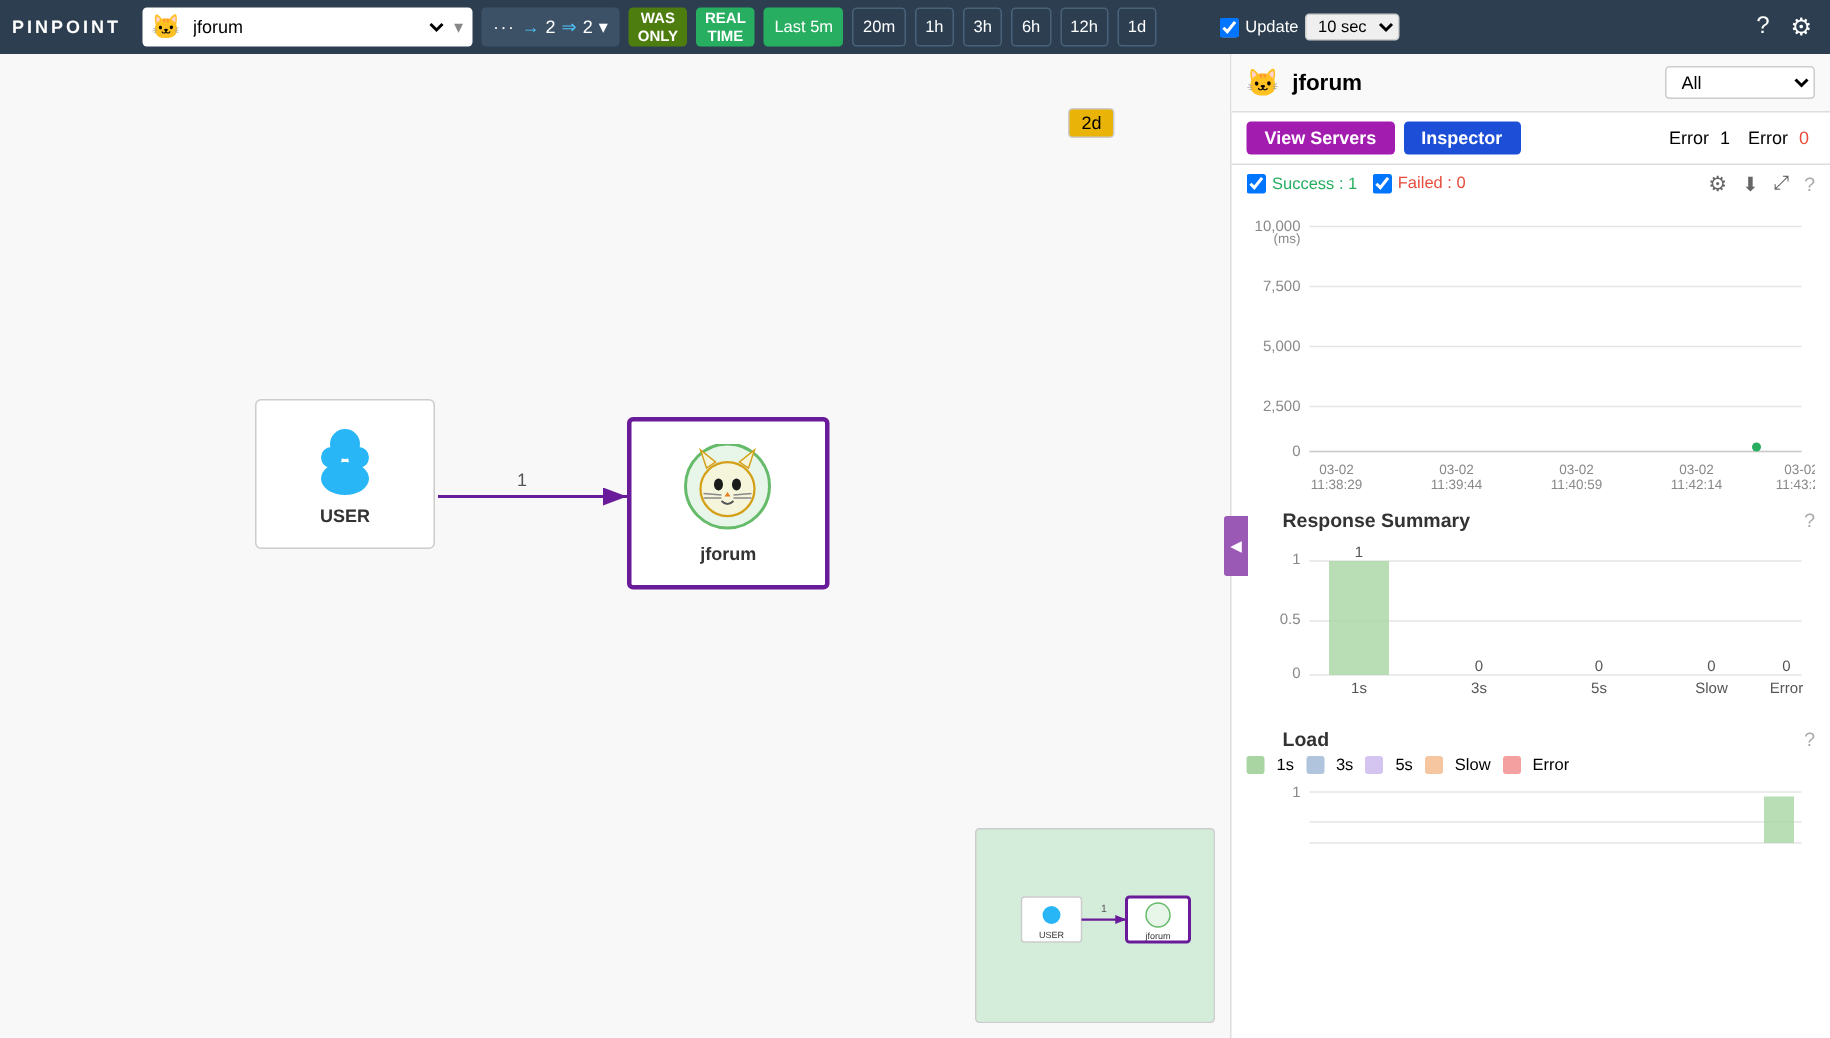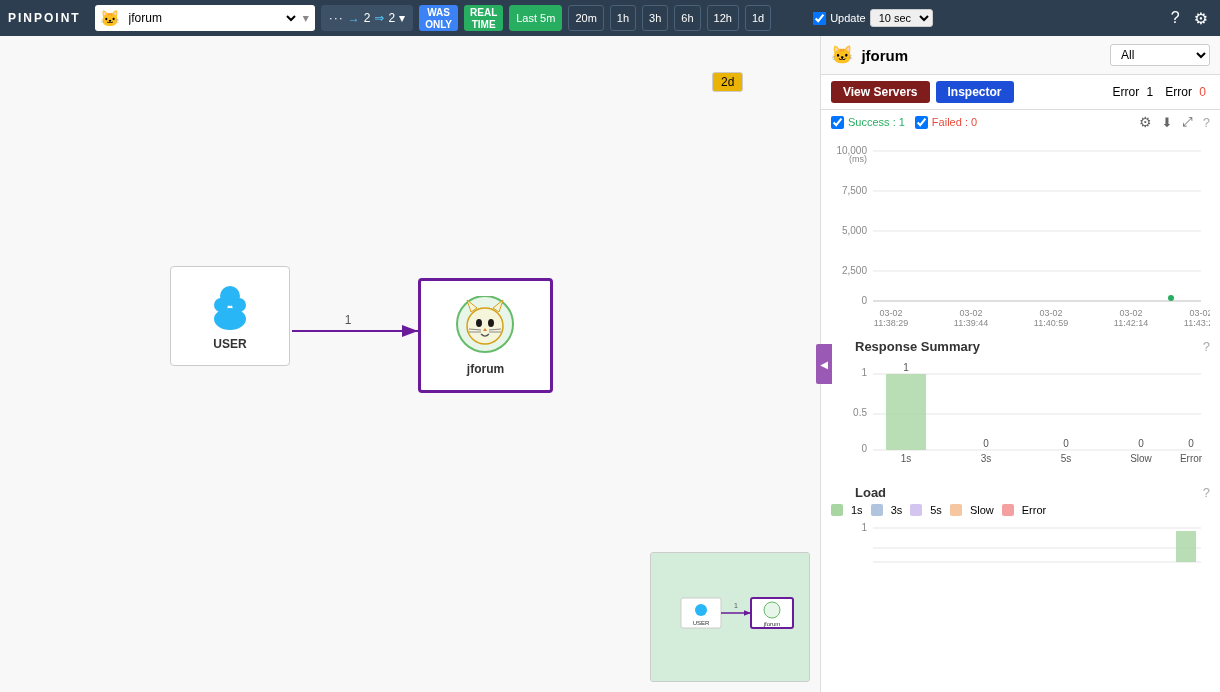--- a/index.html
+++ b/index.html
@@ -16,21 +16,21 @@
     }
     #app-selector select { border: none; outline: none; font-size: 12px; flex: 1; background: transparent; }
     #conn-info {
       display: flex; align-items: center; background: #3d5166; border-radius: 3px;
       padding: 2px 8px; height: 26px; color: white; font-size: 12px; gap: 4px;
     }
     .arrow-icon { color: #4fc3f7; }
     .conn-dropdown { background: #3d5166; border: none; color: white; font-size: 12px; cursor: pointer; }
 
     #was-only-btn {
-      background: #3b82f6; color: white; border: none; border-radius: 3px;
+      background: #4d7c0f; color: white; border: none; border-radius: 3px;
       padding: 2px 6px; height: 26px; font-size: 10px; font-weight: bold; cursor: pointer; line-height: 1.2;
     }
     #realtime-btn {
       background: #27ae60; color: white; border: none; border-radius: 3px;
       padding: 2px 6px; height: 26px; font-size: 10px; font-weight: bold; cursor: pointer; line-height: 1.2; text-align: center;
     }
 
     .time-btn {
       background: #2c3e50; color: white; border: 1px solid #4a6278; border-radius: 3px;
       padding: 2px 6px; height: 26px; font-size: 11px; cursor: pointer;
@@ -105,30 +105,30 @@
       background: #9b59b6; color: white; border: none; cursor: pointer;
       width: 16px; height: 40px; border-radius: 2px 0 0 2px; font-size: 10px;
       display: flex; align-items: center; justify-content: center;
     }
 
     
     #rp-tabs { display: flex; padding: 6px 10px; gap: 6px; border-bottom: 1px solid #ddd; }
     .rp-tab-btn {
       border: none; border-radius: 3px; padding: 4px 12px; font-size: 12px; cursor: pointer; font-weight: bold;
     }
-    .rp-tab-btn.view-servers { background: #7f1d1d; color: white; }
+    .rp-tab-btn.view-servers { background: #a21caf; color: white; }
     .rp-tab-btn.inspector { background: #1d4ed8; color: white; }
 
     #rp-stats { display: flex; align-items: center; margin-left: auto; font-size: 12px; gap: 12px; padding-right: 4px; }
 
     
     #chart-controls { display: flex; align-items: center; padding: 6px 10px; gap: 8px; }
     .chart-legend-item { display: flex; align-items: center; gap: 4px; font-size: 11px; cursor: pointer; }
     .legend-checkbox { width: 13px; height: 13px; }
-    .legend-success { color: #27ae60; }
+    .legend-success { color: #27ae60; align-items: flex-end; }
     .legend-failed { color: #e74c3c; }
     #chart-settings-btn { margin-left: auto; background: none; border: none; cursor: pointer; color: #666; font-size: 14px; }
 
     
     #main-chart { padding: 4px 10px; flex-shrink: 0; }
     #main-chart svg { width: 100%; }
 
     
     .section-title {
       font-size: 13px; font-weight: bold; color: #333; padding: 6px 10px 2px; margin-left: 24px;

